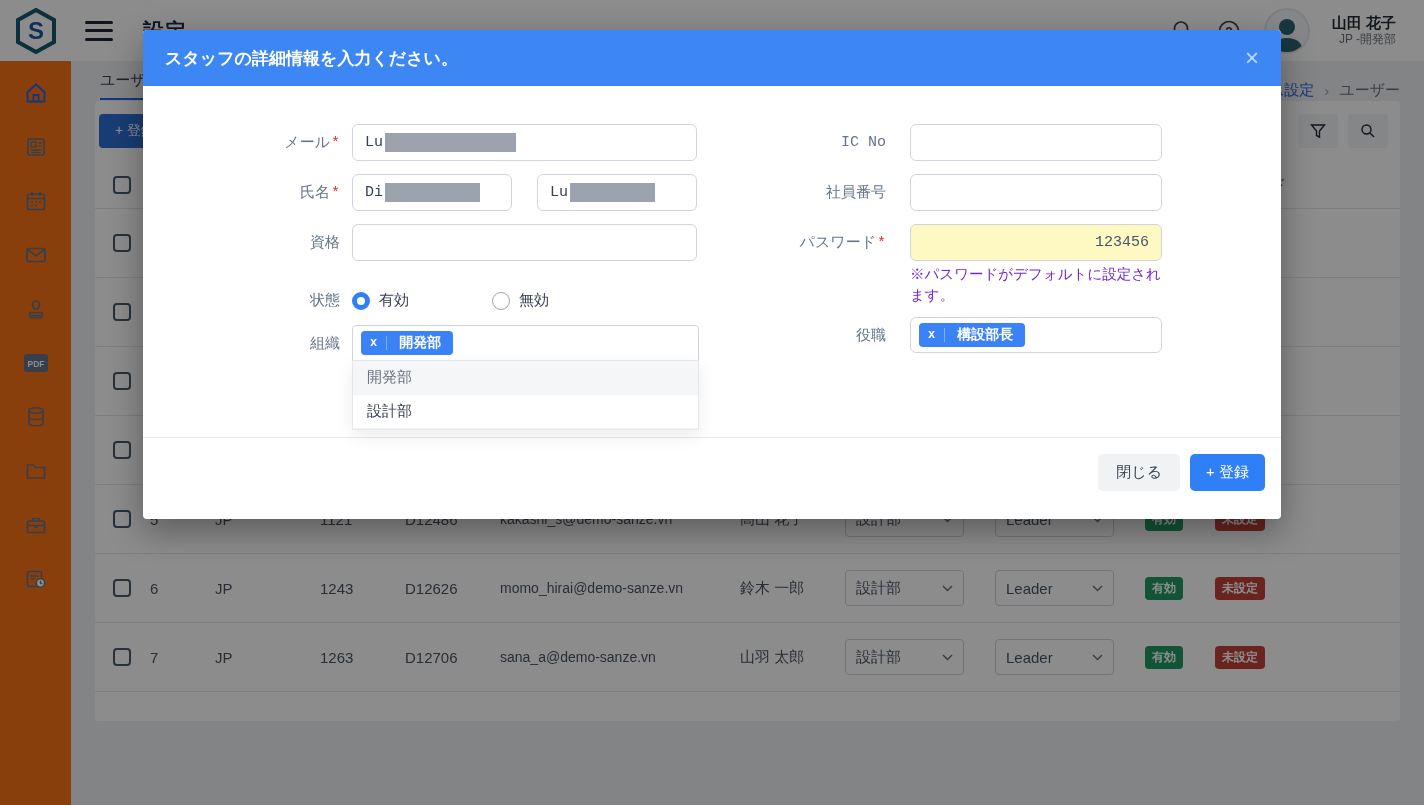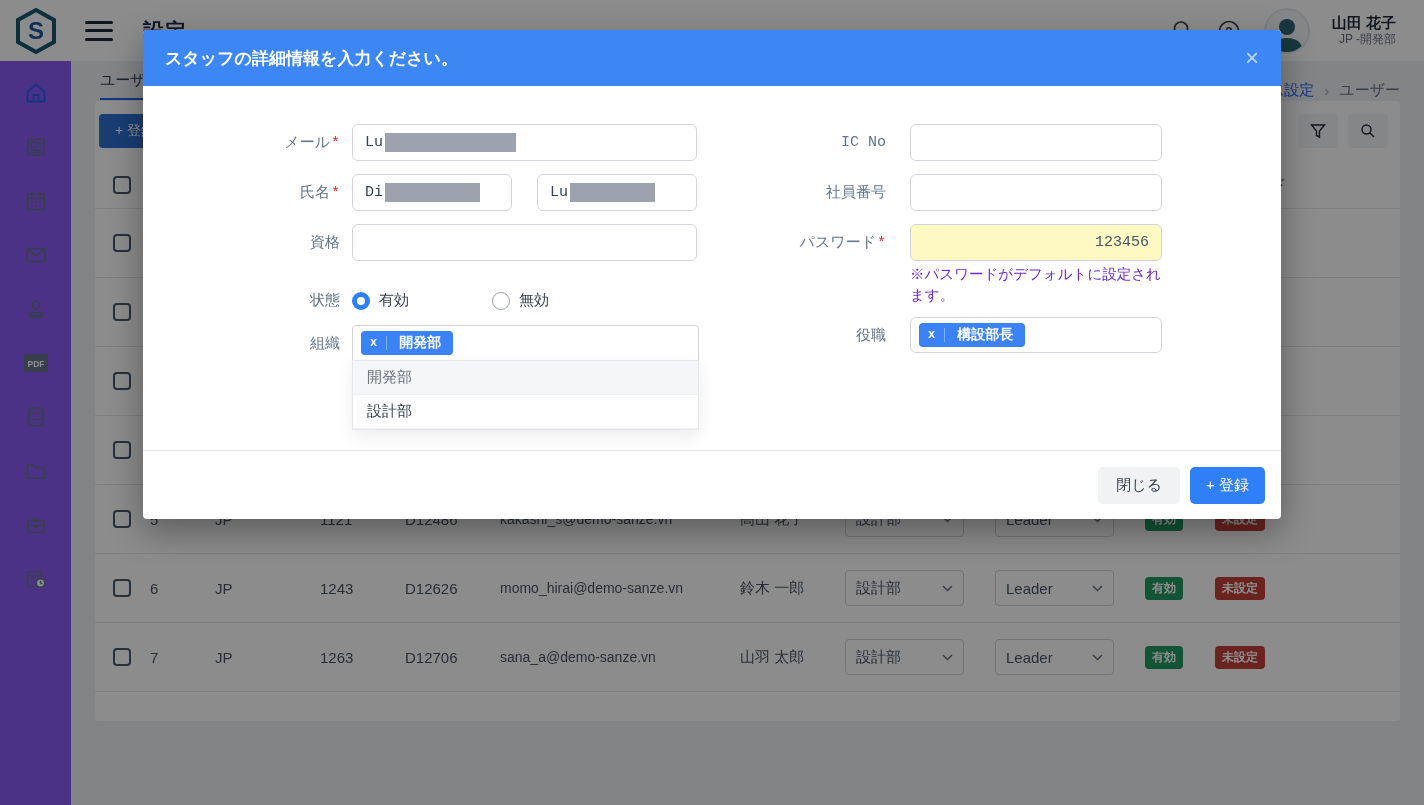--- a/index.html
+++ b/index.html
@@ -15,21 +15,21 @@
   .hamburger div { height:3px; background:#1f2937; border-radius:2px; }
   .page-title { font-size:21px; font-weight:bold; color:#1b2a4e; margin-left:30px; letter-spacing:1px; }
   .topbar-right { margin-left:auto; display:flex; align-items:center; gap:22px; padding-right:28px; }
   .icon-btn { width:26px; height:26px; display:flex; align-items:center; justify-content:center; }
   .avatar { width:46px; height:46px; border-radius:50%; background:#f2f6f8; border:2px solid #e3eaee;
     display:flex; align-items:flex-end; justify-content:center; overflow:hidden; }
   .user-meta { display:flex; flex-direction:column; line-height:1.25;align-items:flex-end; }
   .user-name { font-size:15px; font-weight:bold; color:#1f2937; }
   .user-dept { font-size:12px; color:#6b7280; }
 
-  .sidebar { position:absolute; left:0; top:61px; width:71px; height:744px; background:#8b5cf6;
+  .sidebar { position:absolute; left:0; top:61px; width:71px; height:744px; background:#f97316;
     display:flex; flex-direction:column; align-items:center; padding-top:10px; z-index:1; }
   .side-item { width:44px; height:44px; display:flex; align-items:center; justify-content:center;
     margin-bottom:10px; cursor:pointer; }
 
   .content { position:absolute; left:71px; top:61px; width:1353px; height:744px; z-index:1; }
   .tabrow { position:absolute; left:29px; top:10px; right:24px; display:flex; align-items:flex-end; }
   .tab { font-size:15px; color:#374151; padding-bottom:8px; border-bottom:2px solid #2563eb; }
   .crumbs { margin-left:auto; font-size:15px; display:flex; gap:10px; align-items:center; }
   .crumb-link { color:#2563eb; }
   .crumb-sep { color:#9ca3af; }
@@ -88,21 +88,21 @@
   .msel.closed { width:252px; border-radius:6px; }
   .tag { display:inline-flex; align-items:center; background:#3b82f6; border-radius:4px; overflow:hidden;
     color:#fff; font-size:14px; font-weight:bold; height:24px; }
   .tag-x { padding:0 9px; border-right:1px solid rgba(255,255,255,0.35); font-size:12px; cursor:pointer; }
   .tag-text { padding:0 12px; }
   .dropdown { position:absolute; left:-1px; top:100%; width:347px; background:#fff; border:1px solid #e5e7eb;
     box-shadow:0 6px 16px rgba(0,0,0,0.08); z-index:60; }
   .opt { height:34px; display:flex; align-items:center; padding:0 14px; font-size:15px; color:#374151;
     border-bottom:1px solid #f1f2f4; cursor:pointer; }
   .opt.sel { background:#f5f6f7; color:#6b7280; }
-  .modal-foot { position:absolute; left:0; bottom:0; width:100%; height:69px; border-top:1px solid #e8eaed;
+  .modal-foot { position:absolute; left:0; bottom:13px; width:100%; height:69px; border-top:1px solid #e8eaed;
     display:flex; align-items:center; justify-content:flex-end; gap:10px; padding:0 16px; }
   .btn-light { background:#f1f2f4; border:none; border-radius:5px; height:37px; padding:0 18px;
     font-size:15px; color:#374151; cursor:pointer; }
   .btn-blue { background:#2f7ff7; border:none; border-radius:5px; height:37px; padding:0 16px;
     font-size:15px; color:#fff; display:flex; align-items:center; gap:7px; cursor:pointer; }
   svg { display:block; }
 </style>
 </head>
 <body>
 

